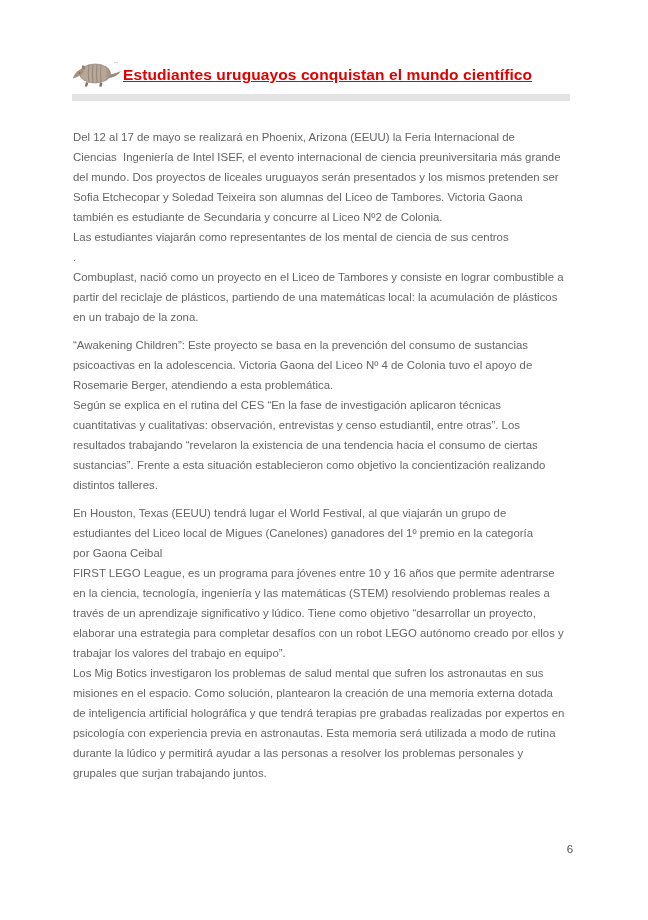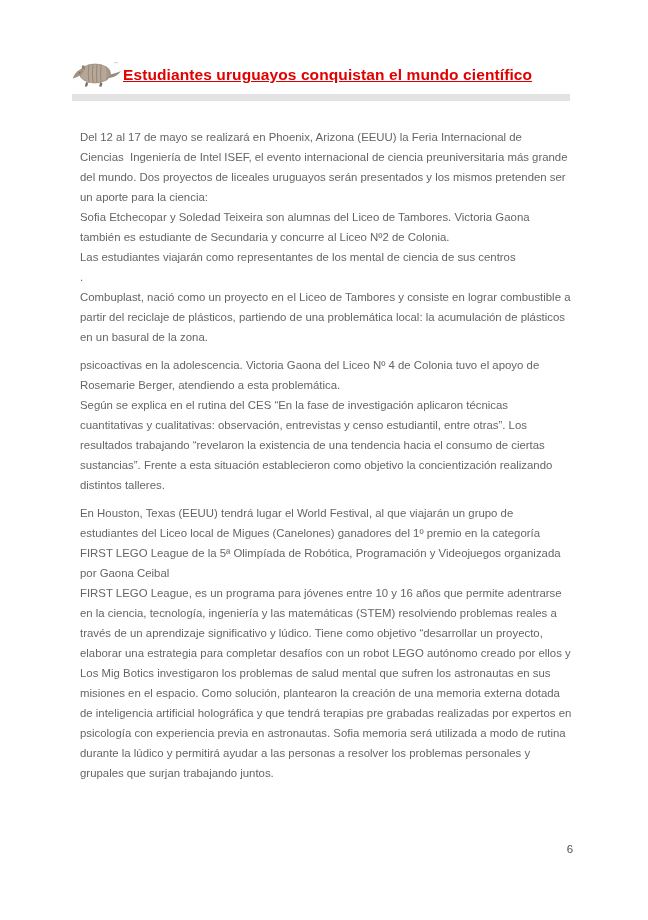--- a/index.html
+++ b/index.html
@@ -30,21 +30,21 @@
   }
   .divider {
     position: absolute;
     left: 72px;
     top: 94px;
     width: 498px;
     height: 7px;
   }
   .body-text {
     position: absolute;
-    left: 80px;
+    left: 73px;
     top: 127px;
     width: 510px;
     font-size: 11.4px;
     line-height: 20px;
   }
   .para { margin: 0; }
   .para + .para { margin-top: 8px; }
   .text-line {
     height: 20px;
     white-space: pre;
@@ -91,51 +91,51 @@
 
   <div class="doc-title" style="color: rgb(224, 0, 0);">Estudiantes uruguayos conquistan el mundo científico</div>
 
   <div class="divider" style="background: rgb(227, 227, 227);"></div>
 
   <div class="body-text" id="body-container" style="color: rgb(101, 101, 101);">
       <div class="para">
         <div class="text-line">Del 12 al 17 de mayo se realizará en Phoenix, Arizona (EEUU) la Feria Internacional de</div>
         <div class="text-line">Ciencias  Ingeniería de Intel ISEF, el evento internacional de ciencia preuniversitaria más grande</div>
         <div class="text-line">del mundo. Dos proyectos de liceales uruguayos serán presentados y los mismos pretenden ser</div>
-        <div class="text-line">un aporte para la ciencia:</div>
         <div class="text-line">Sofia Etchecopar y Soledad Teixeira son alumnas del Liceo de Tambores. Victoria Gaona</div>
         <div class="text-line">también es estudiante de Secundaria y concurre al Liceo Nº2 de Colonia.</div>
         <div class="text-line">Las estudiantes viajarán como representantes de los mental de ciencia de sus centros</div>
         <div class="text-line">.</div>
         <div class="text-line">Combuplast, nació como un proyecto en el Liceo de Tambores y consiste en lograr combustible a</div>
-        <div class="text-line">partir del reciclaje de plásticos, partiendo de una problemática local: la acumulación de plásticos</div>
-        <div class="text-line">en un basural de la zona.</div>
+        <div class="text-line">partir del reciclaje de plásticos, partiendo de una matemáticas local: la acumulación de plásticos</div>
+        <div class="text-line">en un trabajo de la zona.</div>
       </div>
       <div class="para">
+        <div class="text-line">“Awakening Children”: Este proyecto se basa en la prevención del consumo de sustancias</div>
         <div class="text-line">psicoactivas en la adolescencia. Victoria Gaona del Liceo Nº 4 de Colonia tuvo el apoyo de</div>
         <div class="text-line">Rosemarie Berger, atendiendo a esta problemática.</div>
         <div class="text-line">Según se explica en el rutina del CES “En la fase de investigación aplicaron técnicas</div>
         <div class="text-line">cuantitativas y cualitativas: observación, entrevistas y censo estudiantil, entre otras”. Los</div>
         <div class="text-line">resultados trabajando “revelaron la existencia de una tendencia hacia el consumo de ciertas</div>
         <div class="text-line">sustancias”. Frente a esta situación establecieron como objetivo la concientización realizando</div>
         <div class="text-line">distintos talleres.</div>
       </div>
       <div class="para">
         <div class="text-line">En Houston, Texas (EEUU) tendrá lugar el World Festival, al que viajarán un grupo de</div>
         <div class="text-line">estudiantes del Liceo local de Migues (Canelones) ganadores del 1º premio en la categoría</div>
-        <div class="text-line">FIRST LEGO League de la 5ª Olimpíada de Robótica, Programación y Videojuegos organizada</div>
         <div class="text-line">por Gaona Ceibal</div>
         <div class="text-line">FIRST LEGO League, es un programa para jóvenes entre 10 y 16 años que permite adentrarse</div>
         <div class="text-line">en la ciencia, tecnología, ingeniería y las matemáticas (STEM) resolviendo problemas reales a</div>
         <div class="text-line">través de un aprendizaje significativo y lúdico. Tiene como objetivo “desarrollar un proyecto,</div>
         <div class="text-line">elaborar una estrategia para completar desafíos con un robot LEGO autónomo creado por ellos y</div>
+        <div class="text-line">trabajar los valores del trabajo en equipo”.</div>
         <div class="text-line">Los Mig Botics investigaron los problemas de salud mental que sufren los astronautas en sus</div>
         <div class="text-line">misiones en el espacio. Como solución, plantearon la creación de una memoria externa dotada</div>
         <div class="text-line">de inteligencia artificial holográfica y que tendrá terapias pre grabadas realizadas por expertos en</div>
-        <div class="text-line">psicología con experiencia previa en astronautas. Sofia memoria será utilizada a modo de rutina</div>
+        <div class="text-line">psicología con experiencia previa en astronautas. Esta memoria será utilizada a modo de rutina</div>
         <div class="text-line">durante la lúdico y permitirá ayudar a las personas a resolver los problemas personales y</div>
         <div class="text-line">grupales que surjan trabajando juntos.</div>
       </div>
     </div>
 
   <div class="page-number">6</div>
 
 </div>
 
 </body></html>

